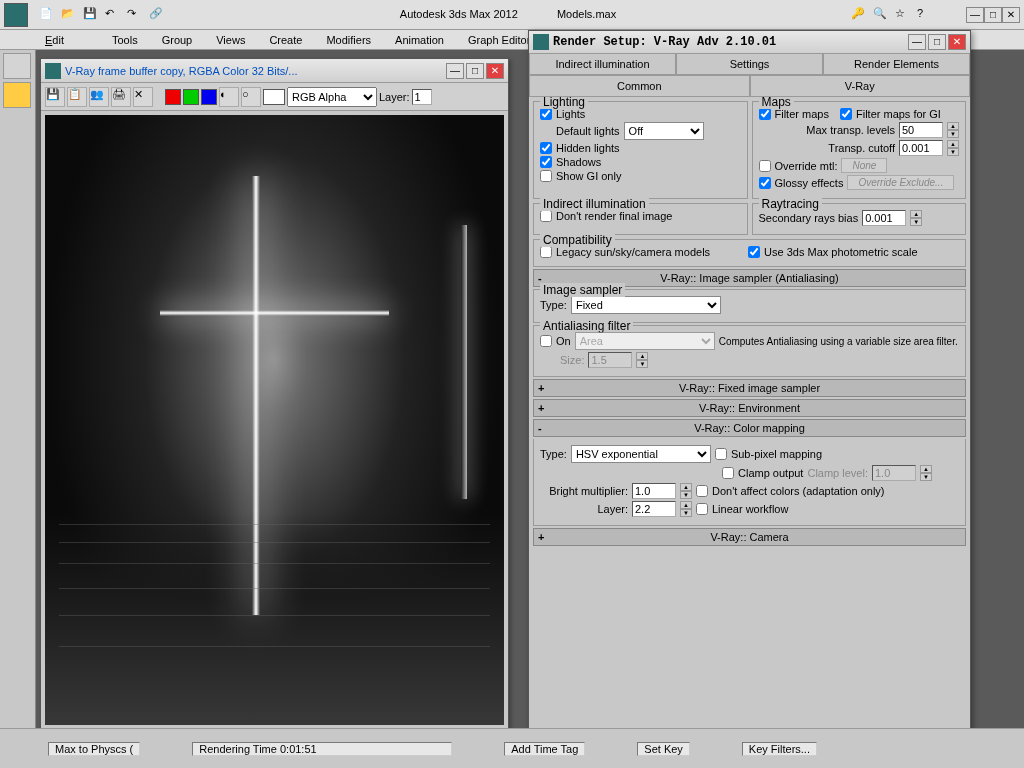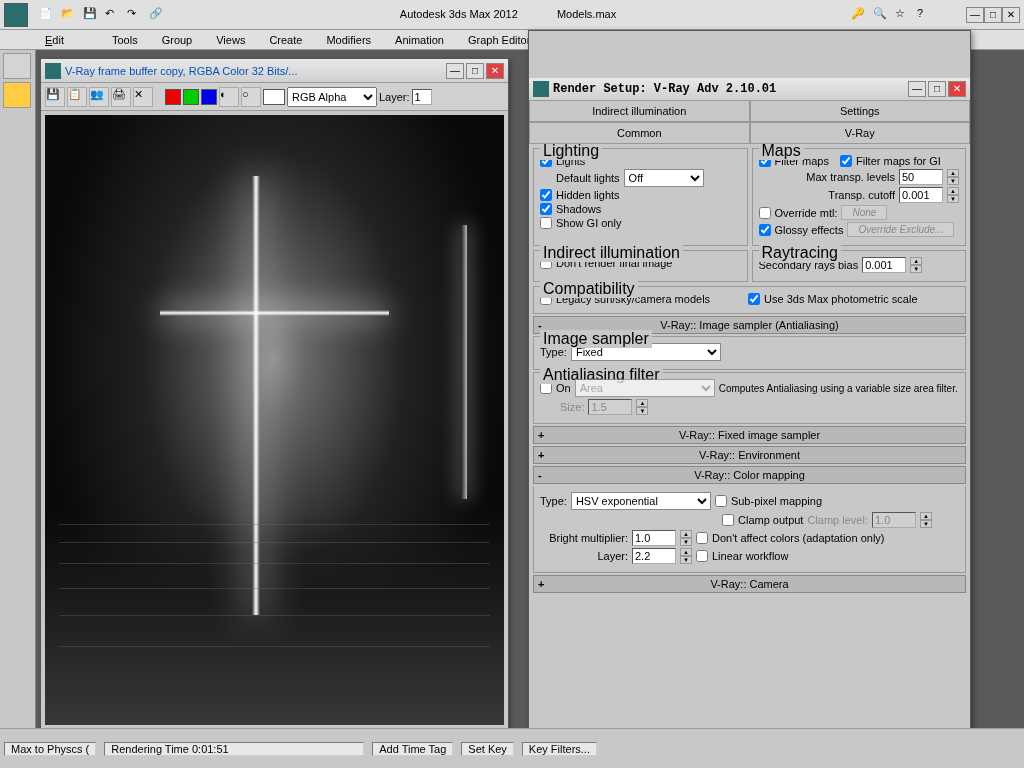--- a/index.html
+++ b/index.html
@@ -30,48 +30,48 @@
 .vfb-img { margin: 4px; background: #000; height: 610px; position: relative; overflow: hidden; }
 .render-img { width: 100%; height: 100%; background: radial-gradient(ellipse at 50% 40%, #888 0%, #666 10%, #222 40%, #0a0a0a 70%); position: relative; }
 .cross-v { position: absolute; left: 45%; top: 10%; width: 8px; height: 72%; background: linear-gradient(to right, rgba(255,255,255,0.1), #fff, rgba(255,255,255,0.1)); box-shadow: 0 0 40px #fff; }
 .cross-h { position: absolute; left: 25%; top: 32%; width: 50%; height: 6px; background: linear-gradient(to bottom, rgba(255,255,255,0.1), #fff, rgba(255,255,255,0.1)); box-shadow: 0 0 30px #fff; }
 .side-light { position: absolute; right: 8%; top: 18%; width: 6px; height: 45%; background: linear-gradient(to right, rgba(255,255,255,0.05), rgba(255,255,255,0.7)); box-shadow: 0 0 20px rgba(255,255,255,0.6); }
 .floor { position: absolute; bottom: 0; left: 0; right: 0; height: 35%; background: linear-gradient(to top, #383838, #1a1a1a 60%, transparent); }
 .pews { position: absolute; bottom: 10%; left: 3%; right: 3%; height: 25%; }
 .pew-row { position: absolute; height: 12%; left: 0; right: 0; border-top: 1px solid rgba(100,100,100,0.4); }
 
 .render-setup { position: absolute; left: 528px; top: -20px; width: 443px; height: 732px; background: #c8c8c8; border: 1px solid #555; box-shadow: 2px 2px 6px rgba(0,0,0,0.4); }
-.rs-title { background: linear-gradient(to bottom, #e8e8e8, #d0d0d0); height: 22px; display: flex; align-items: center; padding: 10px 4px; margin-top: 47px; }
+.rs-title { background: linear-gradient(to bottom, #e8e8e8, #d0d0d0); height: 22px; display: flex; align-items: center; padding: 10px 4px; }
 .rs-title-text { font-family: "Courier New", monospace; font-weight: bold; flex: 1; font-size: 12px; }
 .rs-tabs { display: flex; flex-wrap: wrap; background: #c0c0c0; }
 .rs-tab { flex: 1; text-align: center; padding: 4px 2px; background: #c8c8c8; border: 1px solid #999; min-width: 33%; font-size: 11px; }
 .rs-tab.row2 { min-width: 50%; }
 .rs-body { padding: 2px 4px; height: 640px; overflow: hidden; }
 .group { border: 1px solid #999; margin: 2px 0; padding: 4px 6px 6px; position: relative; background: #c8c8c8; }
-.group-title { position: absolute; top: -7px; left: 6px; background: #c8c8c8; padding: 0 3px; font-size: 16px; }
+.group-title { position: absolute; top: -7px; left: 6px; background: #c8c8c8; padding: 0 3px; font-size: 12px; }
 .two-col { display: flex; gap: 4px; }
 .two-col > .group { flex: 1; }
 .row { display: flex; align-items: center; margin: 2px 0; gap: 4px; }
 .row label { font-size: 11px; }
 .chk { width: 12px; height: 12px; }
 input[type=text].num { width: 44px; height: 16px; font-size: 11px; border: 1px inset #aaa; background: #fff; padding: 0 2px; }
 input[type=text].num.dis { background: #d0d0d0; color: #888; }
 select.sel { height: 18px; font-size: 11px; border: 1px solid #888; background: #fff; }
 .spinner { width: 12px; height: 16px; display: inline-flex; flex-direction: column; }
 .spinner div { flex: 1; background: #d0d0d0; border: 1px solid #999; font-size: 6px; text-align: center; line-height: 6px; }
 .btn-dis { background: #d0d0d0; border: 1px solid #aaa; color: #888; padding: 1px 10px; font-size: 10px; font-style: italic; }
 .rollup { background: #b8b8b8; border: 1px solid #888; text-align: center; padding: 2px; margin: 2px 0; font-size: 11px; position: relative; }
 .rollup .pm { position: absolute; left: 4px; font-weight: bold; }
 .rs-footer { padding: 4px 6px; border-top: 1px solid #999; }
 .rs-footer .row { margin: 3px 0; }
 .radio { width: 11px; height: 11px; }
 .render-btn { padding: 3px 20px; background: #d4d4d4; border: 1px outset #fff; }
 
 .status-bar { position: absolute; bottom: 0; left: 0; right: 0; height: 40px; background: #c8c8c8; border-top: 1px solid #999; display: flex; align-items: center; padding: 0 4px; gap: 8px; font-size: 11px; }
-.status-field { background: #e8e8e8; border: 1px inset #ccc; padding: 0 6px; }
+.status-field { background: #e8e8e8; border: 1px inset #ccc; padding: 0 6px; margin-left: 44px; }
 .right-align { margin-left: auto; text-align: center; }
 .lbl-r { text-align: right; width: 88px; font-size: 11px; }
 </style>
 </head>
 <body>
 
 <div class="menubar">
   <div class="app-icon"></div>
   <span class="tb-icon">📄</span>
   <span class="tb-icon">📂</span>
@@ -161,20 +161,21 @@
       <div class="rs-title-text">Render Setup: V-Ray Adv 2.10.01</div>
       <div class="win-btns">
         <div class="win-btn">—</div>
         <div class="win-btn">□</div>
         <div class="win-btn close">✕</div>
       </div>
     </div>
     <div class="rs-tabs">
       <div class="rs-tab">Indirect illumination</div>
       <div class="rs-tab">Settings</div>
+      <div class="rs-tab">Render Elements</div>
       <div class="rs-tab row2">Common</div>
       <div class="rs-tab row2">V-Ray</div>
     </div>
 
     <div class="rs-body">
       <div class="two-col">
         <div class="group">
           <div class="group-title">Lighting</div>
           <div class="row">
               <input type="checkbox" class="chk" checked="" style="">

